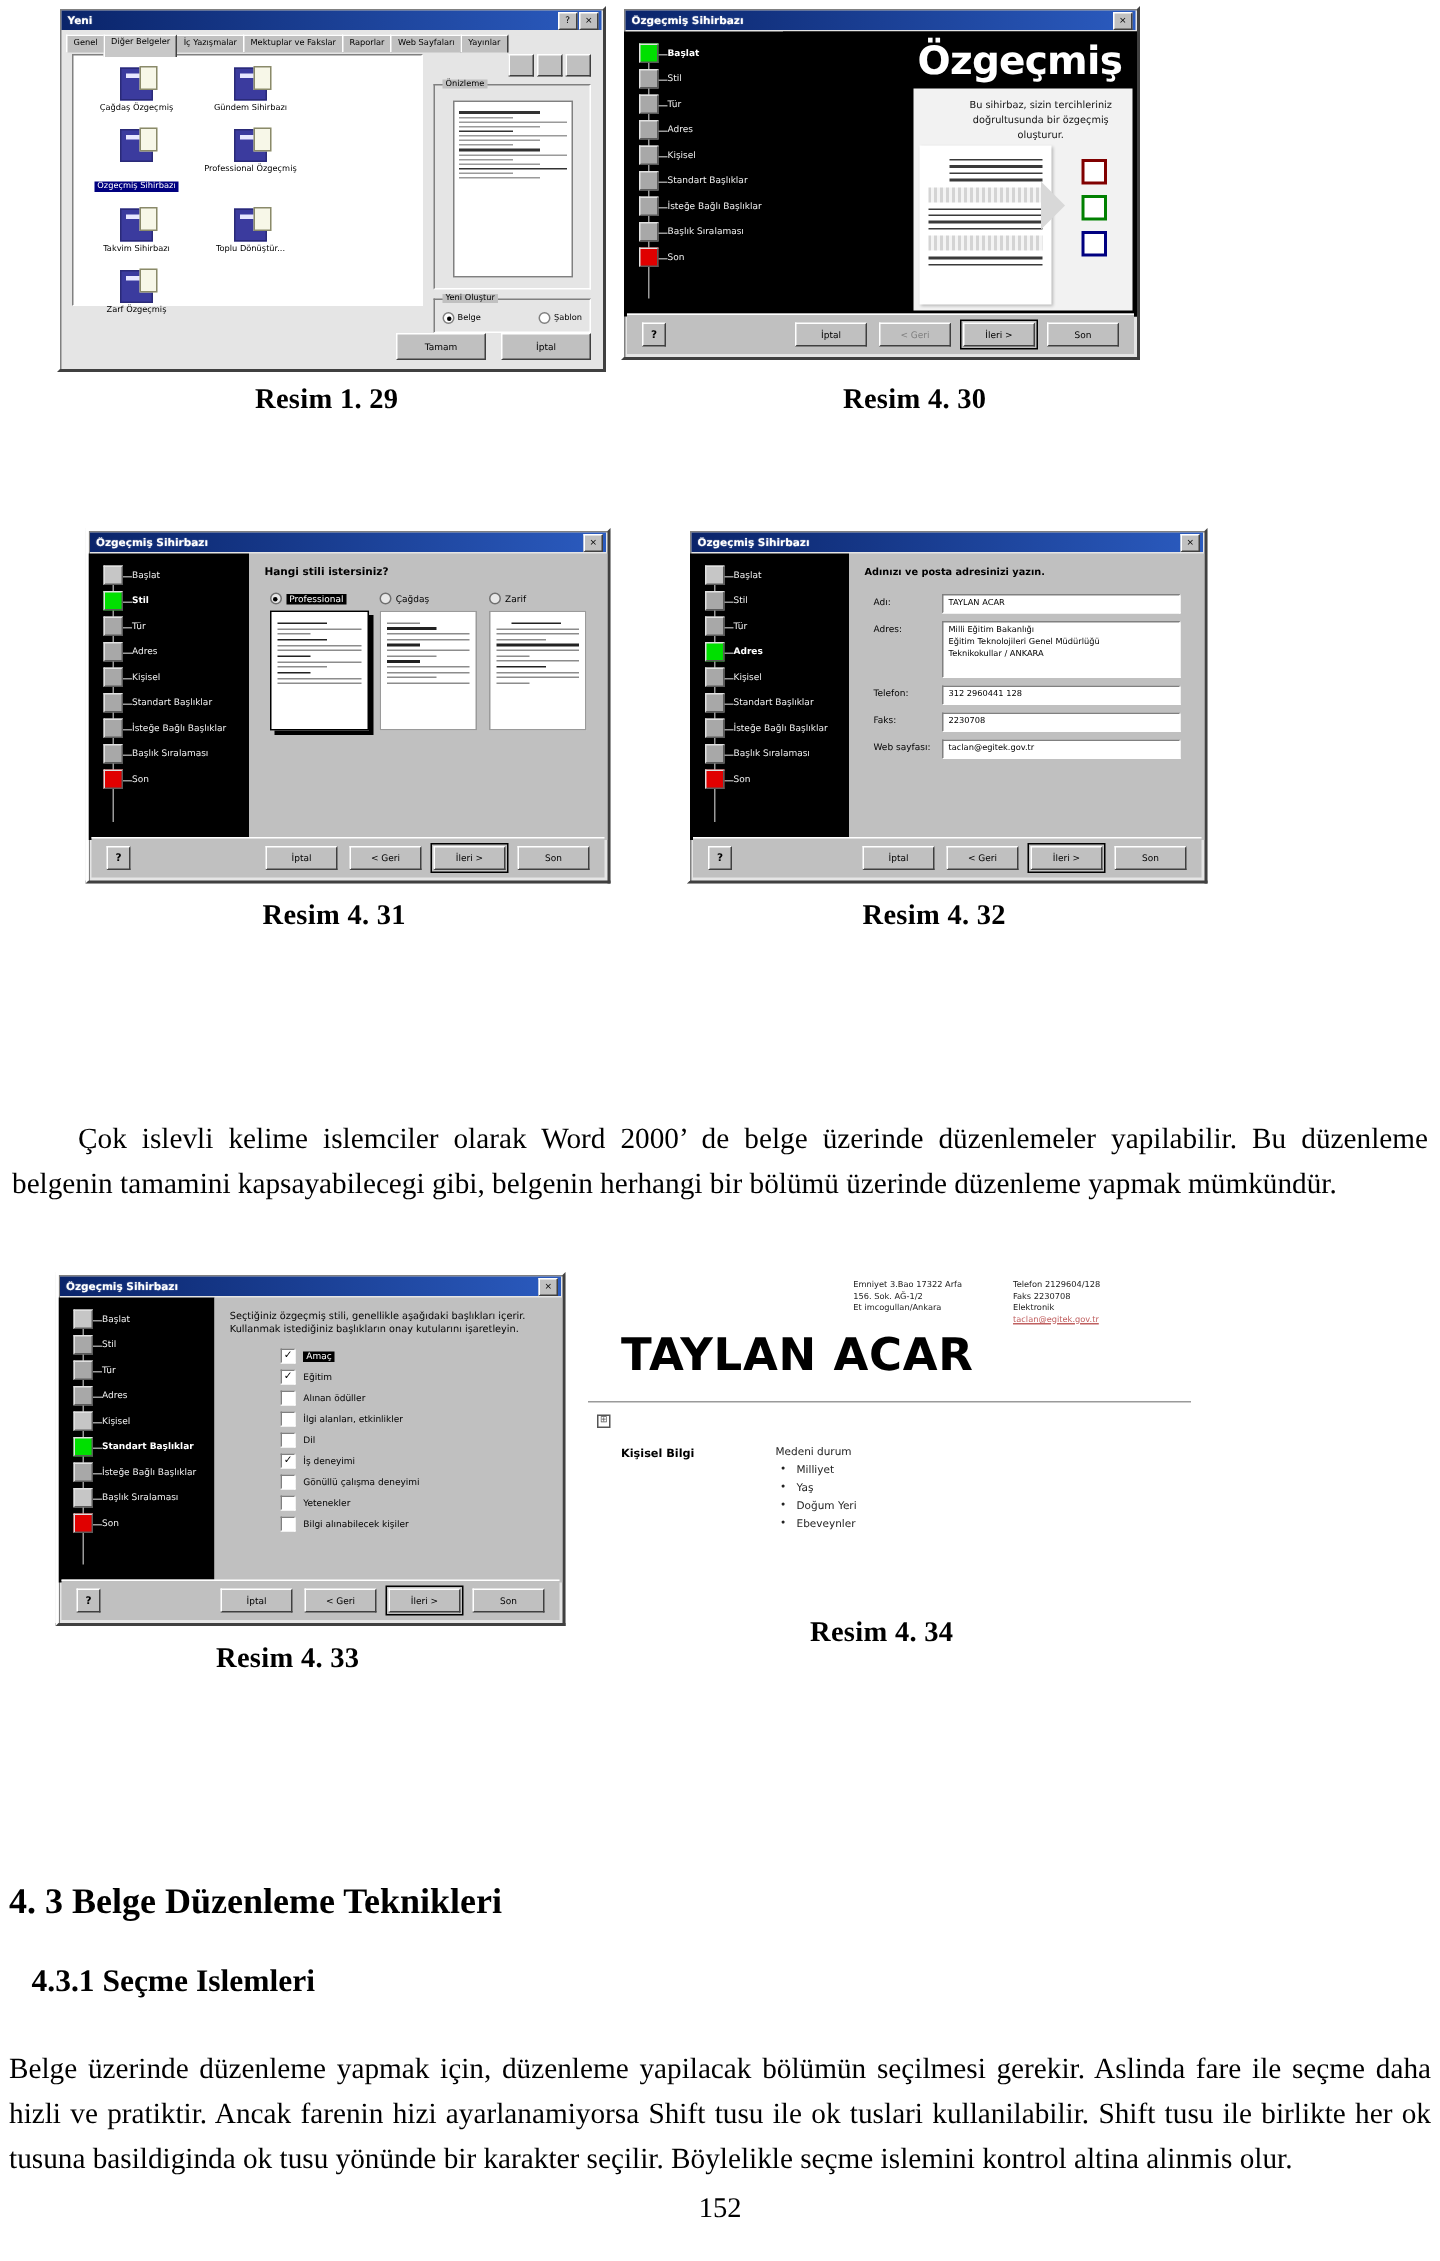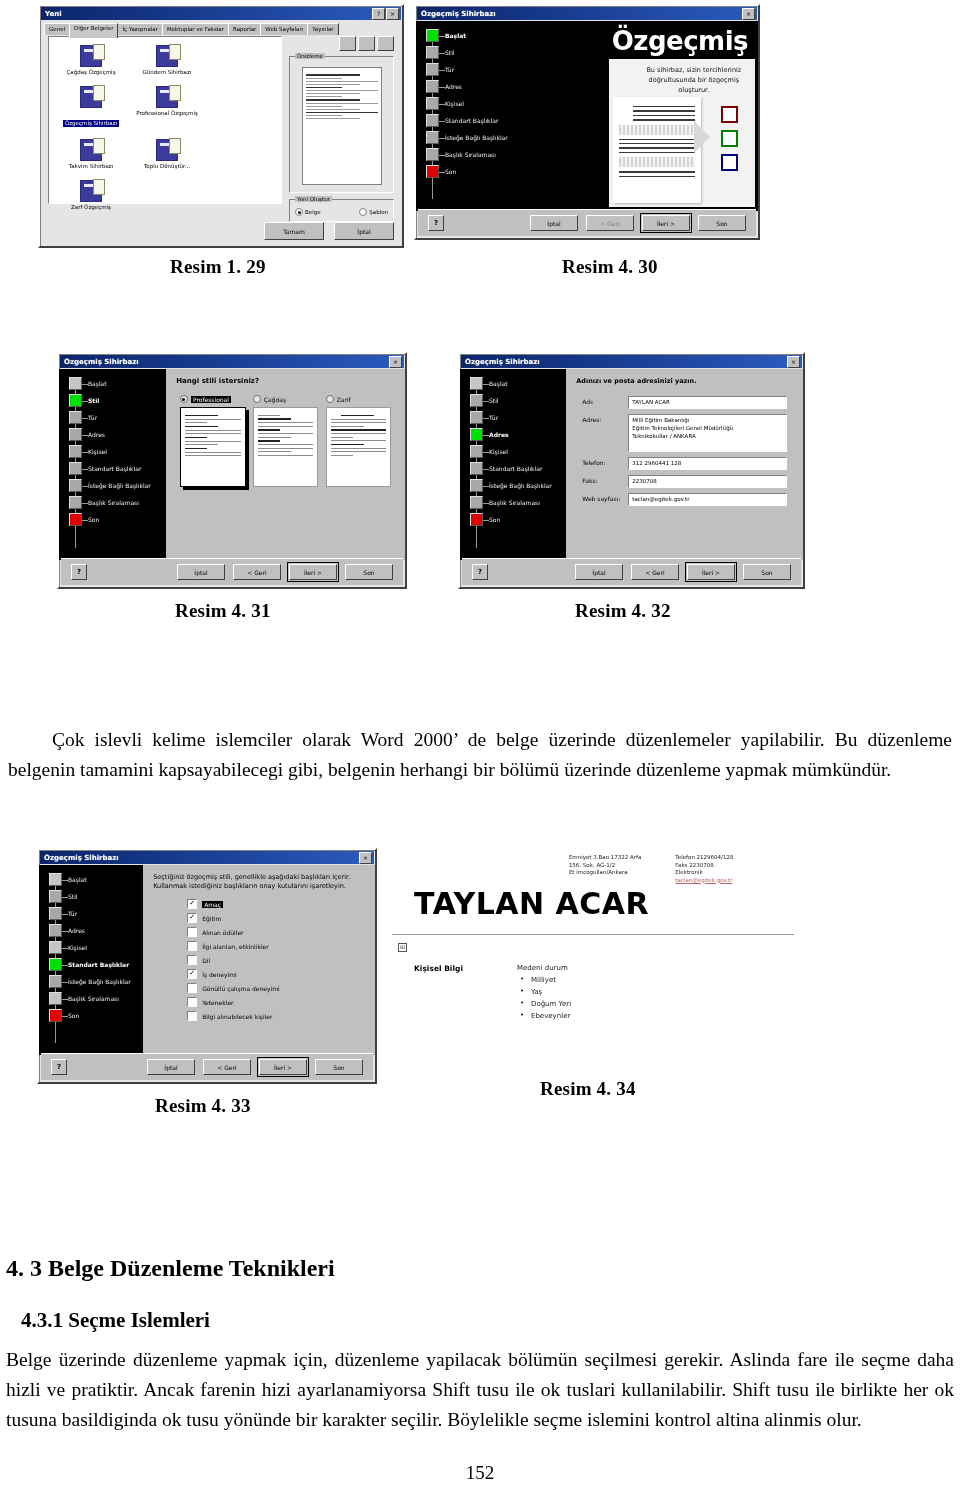--- a/index.html
+++ b/index.html
@@ -24,20 +24,21 @@
     font-size: 19px;
     letter-spacing: .2px;
     white-space: nowrap;
   }
   .body-par {
     font-family: "Liberation Serif", serif;
     font-size: 19.5px;
     line-height: 30px;
     text-align: justify;
     text-justify: inter-word;
+    margin-top: 20px;
   }
   .heading-1 {
     font-family: "Liberation Serif", serif;
     font-weight: bold;
     font-size: 24px;
   }
   .heading-2 {
     font-family: "Liberation Serif", serif;
     font-weight: bold;
     font-size: 21px;
@@ -969,20 +970,20 @@
   <div class="dp-sec-label">Kişisel Bilgi</div>
   <div class="dp-list">
     <div>Medeni durum</div>
     <div class="bul">Milliyet</div>
     <div class="bul">Yaş</div>
     <div class="bul">Doğum Yeri</div>
     <div class="bul">Ebeveynler</div>
   </div>
 </div>
 
-<div class="fig-caption abs" style="left:155px; top:1095px;">Resim 4. 33</div>
+<div class="fig-caption abs" style="left:144px; top:1095px;">Resim 4. 33</div>
 <div class="fig-caption abs" style="left:540px; top:1078px;">Resim 4. 34</div>
 
 <div class="heading-1 abs" style="left:6px; top:1255px;">4. 3 Belge Düzenleme Teknikleri</div>
 <div class="heading-2 abs" style="left:21px; top:1308px;">4.3.1 Seçme Islemleri</div>
 <div class="body-par abs" style="left:6px; top:1345px; width:948px;">Belge üzerinde düzenleme yapmak için, düzenleme yapilacak bölümün seçilmesi gerekir. Aslinda fare ile seçme daha hizli ve pratiktir. Ancak farenin hizi ayarlanamiyorsa Shift tusu ile ok tuslari kullanilabilir. Shift tusu ile birlikte her ok tusuna basildiginda ok tusu yönünde bir karakter seçilir. Böylelikle seçme islemini kontrol altina alinmis olur.</div>
 
 <div class="page-num abs" style="left:0; top:1462px;">152</div>
 
 </body></html>

